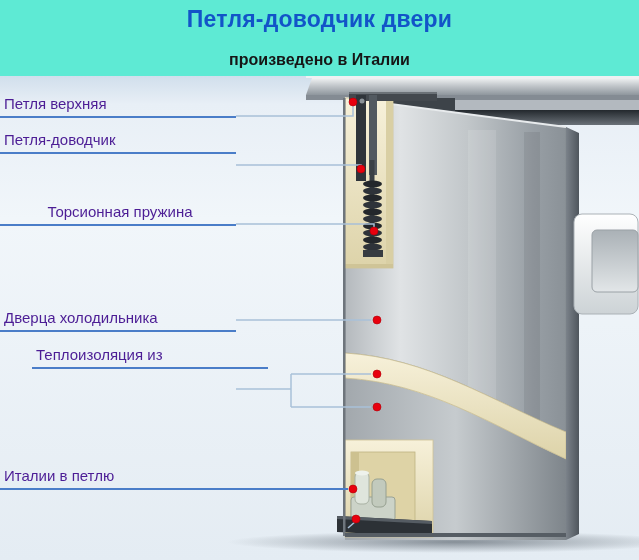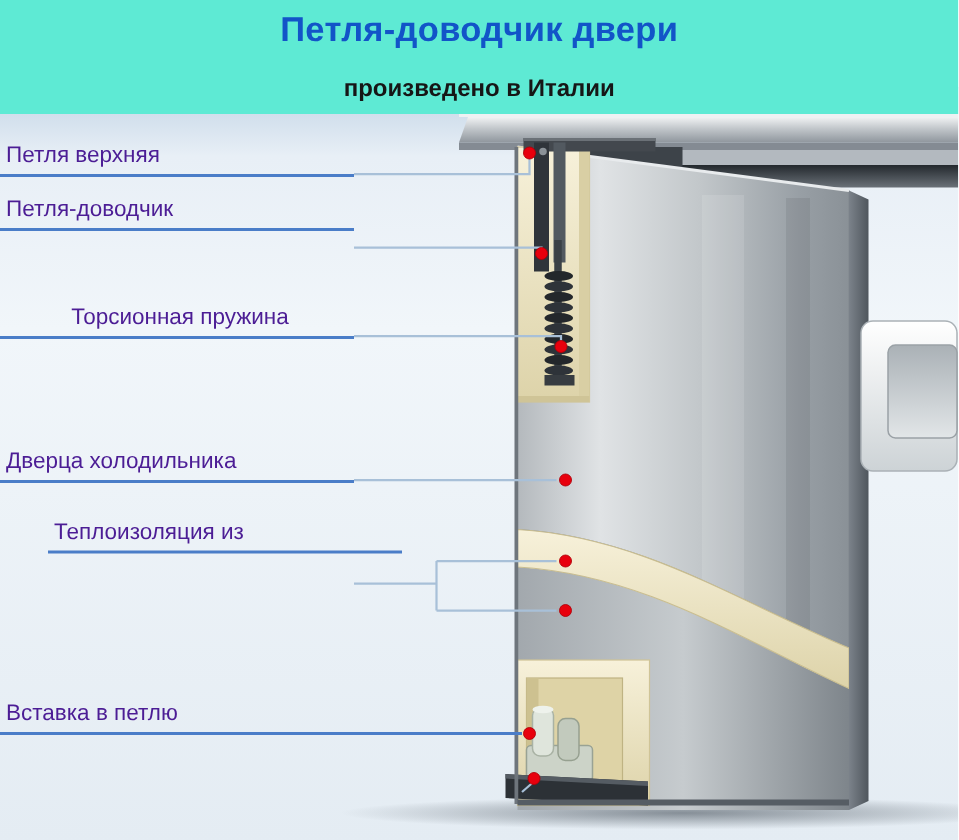--- a/index.html
+++ b/index.html
@@ -181,32 +181,32 @@
   <div class="callout" style="top:129px;width:236px;">
     <div class="callout-text">Петля-доводчик</div>
     <div class="callout-rule"></div>
   </div>
 
   <div class="callout" style="top:201px;width:236px;text-align:center;">
     <div class="callout-text">Торсионная пружина</div>
     <div class="callout-rule"></div>
   </div>
 
-  <div class="callout" style="top:297px;width:236px;">
+  <div class="callout" style="top:307px;width:236px;">
     <div class="callout-text">Дверца холодильника</div>
     <div class="callout-rule"></div>
   </div>
 
   <div class="callout" style="top:344px;width:236px;padding-left:32px;">
     <div class="callout-text">Теплоизоляция из</div>
     <div class="callout-rule"></div>
   </div>
 
   <div class="callout" style="top:465px;width:348px;">
-    <div class="callout-text">Вставка в петлю</div>
+    <div class="callout-text">Италии в петлю</div>
     <div class="callout-rule"></div>
   </div>
 
 
   <header class="header">
     <div class="title">Петля-доводчик двери</div>
     <div class="subtitle">произведено в Италии</div>
   </header>
 
 </div>

